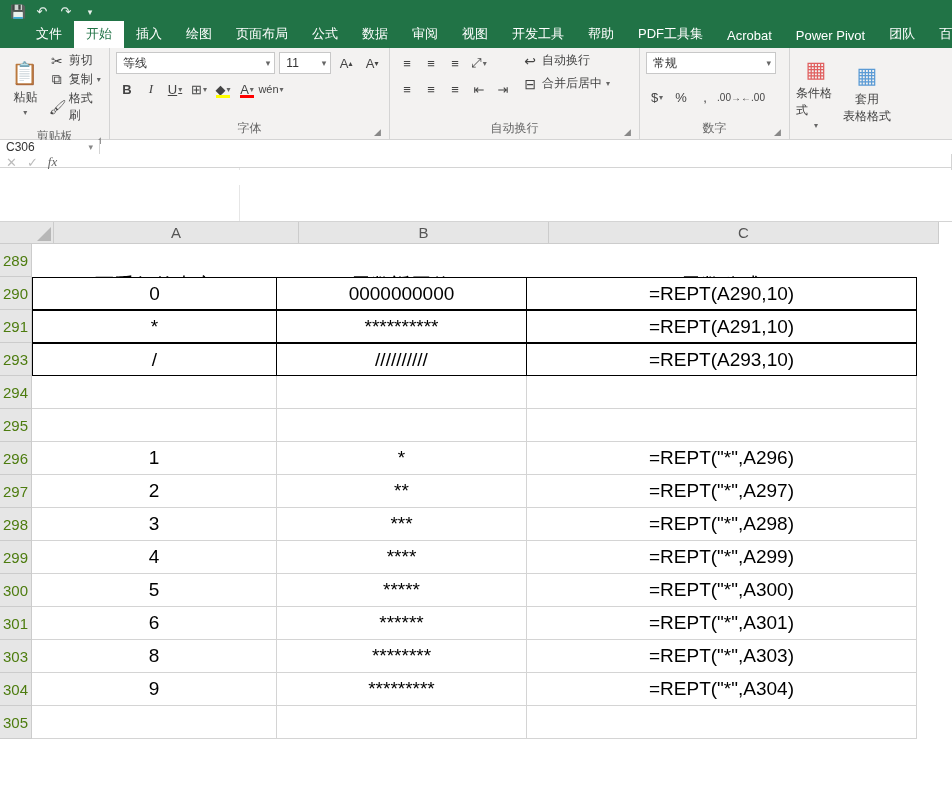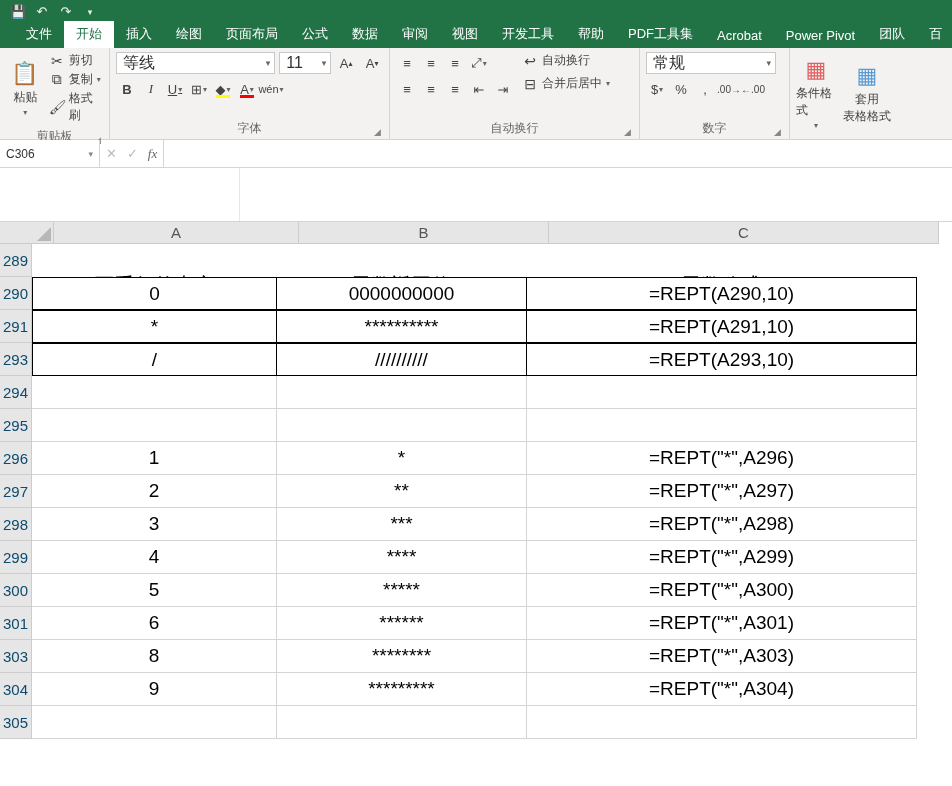--- a/index.html
+++ b/index.html
@@ -27,21 +27,21 @@
     width: 24px;
     text-align: center;
     opacity: 0.9;
   }
   
   .tabs {
     background: #217346;
     height: 25px;
     display: flex;
     align-items: flex-end;
-    padding-left: 14px;
+    padding-left: 24px;
     color: #fff;
   }
   .tab {
     padding: 4px 12px 5px;
     font-size: 13px;
     cursor: pointer;
     white-space: nowrap;
   }
   .tab.active {
     background: #fff;
@@ -87,21 +87,21 @@
     color: #444;
     gap: 2px;
   }
   .big-btn .ico { font-size: 22px; }
   .small-row { display: flex; align-items: center; gap: 4px; margin-bottom: 2px; font-size: 12px; color: #444; }
   .small-row .ico { font-size: 14px; width: 16px; text-align: center; }
   .combo {
     background: #fff;
     border: 1px solid #c8c8c8;
     height: 22px;
-    font-size: 16px;
+    font-size: 12px;
     padding: 0 18px 0 6px;
     display: inline-flex;
     align-items: center;
     position: relative;
   }
   .combo::after {
     content: "▾";
     position: absolute;
     right: 4px;
     color: #666;
@@ -115,20 +115,21 @@
     position: relative;
   }
   .tbtn .dd { font-size: 8px; color: #666; margin-left: 1px; }
   .clr-bar { position: absolute; bottom: 2px; left: 4px; right: 4px; height: 3px; }
   
   .fbar {
     height: 28px;
     border-bottom: 1px solid #d4d4d4;
     display: flex;
     align-items: stretch;
+    flex-direction: column;
   }
   .namebox {
     width: 100px;
     border-right: 1px solid #d4d4d4;
     display: flex;
     align-items: center;
     padding: 0 6px;
     background: #fff;
     position: relative;
   }
@@ -180,21 +181,21 @@
     color: #555;
   }
   .row { display: flex; height: 33px; }
   .rowh {
     width: 32px;
     background: #e6e6e6;
     border-right: 1px solid #ccc;
     border-bottom: 1px solid #ccc;
     display: flex; align-items: center; justify-content: center;
     font-size: 15px;
-    color: #0c4a6e;
+    color: #4d7c0f;
   }
   .cell {
     border-right: 1px solid #d4d4d4;
     border-bottom: 1px solid #d4d4d4;
     display: flex; align-items: center; justify-content: center;
     font-size: 19px;
     font-family: "等线", "DengXian", Arial, sans-serif;
     color: #000;
     background: #fff;
     padding: 0 4px;
@@ -315,21 +316,21 @@
             <span class="ico">⊟</span>
             <span>合并后居中</span>
             <span style="font-size:8px;color:#666">▾</span>
           </div>
       </div>
     </div>
     <div class="group-label"><span>自动换行</span><span class="dialog-launcher">◢</span></div>
   </div>
 
   <div class="group" style="width:150px">
-    <div style="display:flex;flex-direction:column;gap:4px;flex:1">
+    <div style="display:flex;flex-direction:column;gap:12px;flex:1">
       <span class="combo" style="width:130px">常规</span>
       <div class="btnrow">
         <span class="tbtn">$<span class="dd">▾</span></span>
         <span class="tbtn">%</span>
         <span class="tbtn">,</span>
         <span class="tbtn" style="font-size:10px">.00→</span>
         <span class="tbtn" style="font-size:10px">←.00</span>
       </div>
     </div>
     <div class="group-label"><span>数字</span><span class="dialog-launcher">◢</span></div>

